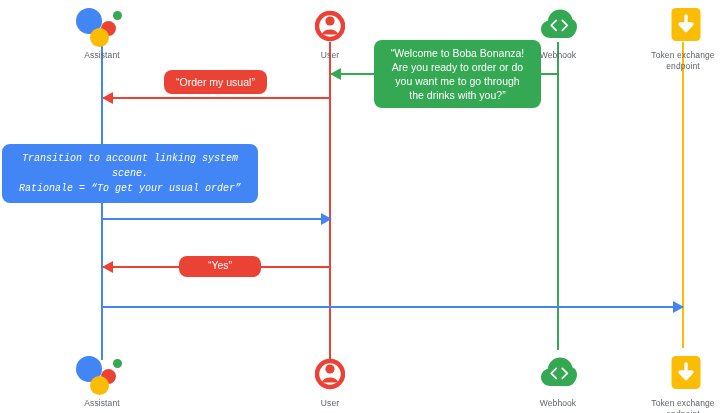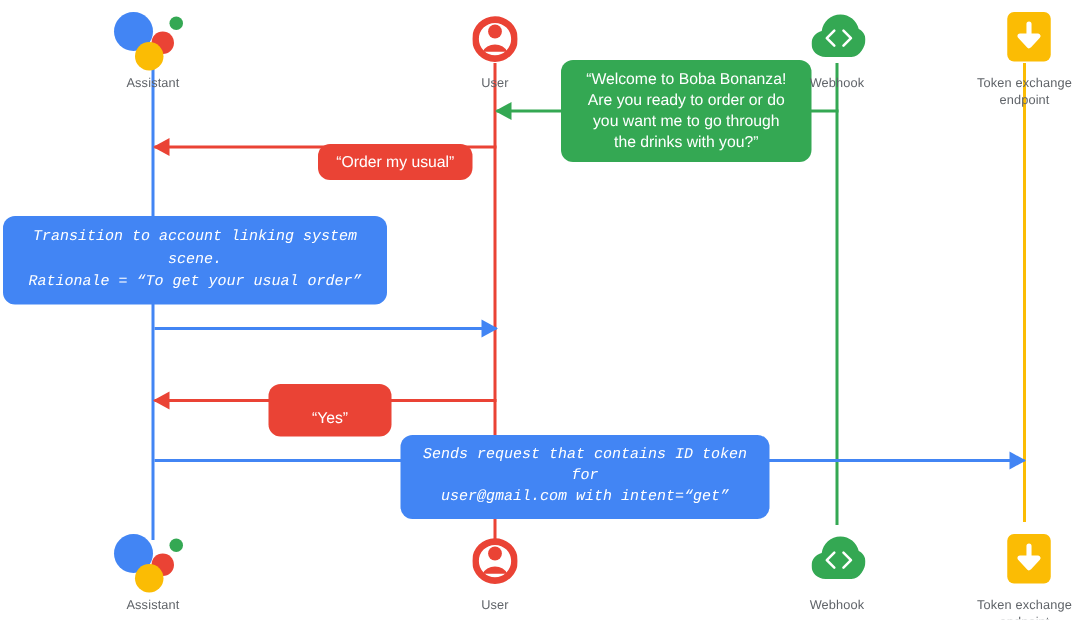--- a/index.html
+++ b/index.html
@@ -173,39 +173,37 @@
     <span class="arrow-head left" style="border-right-color:#34a853;"></span>
   </div>
   <div class="bubble chat green" style="left:374px; top:40px; width:167px;">“Welcome to Boba Bonanza!
 Are you ready to order or do
 you want me to go through
 the drinks with you?”</div>
 
   <div class="arrow" style="left:103px; top:98px; width:228px; background:#ea4335;">
     <span class="arrow-head left" style="border-right-color:#ea4335;"></span>
   </div>
-  <div class="bubble chat red" style="left:164px; top:96px; width:103px; padding-top:5px; padding-bottom:5px;margin-left:48px;">“Order my usual”</div>
+  <div class="bubble chat red" style="left:164px; top:70px; width:103px; padding-top:5px; padding-bottom:5px;">“Order my usual”</div>
 
   <div class="bubble note" style="left:2px; top:129px; width:256px;margin-top:15px;">Transition to account linking system scene.
 Rationale = “To get your usual order”</div>
 
   <div class="arrow" style="left:103px; top:219px; width:228px; background:#4285f4;">
     <span class="arrow-head right" style="border-left-color:#4285f4;"></span>
   </div>
 
   <div class="arrow" style="left:103px; top:267px; width:228px; background:#ea4335;">
     <span class="arrow-head left" style="border-right-color:#ea4335;"></span>
   </div>
-  <div class="bubble chat red" style="left:179px; top:256px; width:82px; padding-top:16px; padding-bottom:5px;">“Yes”</div>
+  <div class="bubble chat red" style="left:179px; top:256px; width:82px; padding-top:2px; padding-bottom:5px;">“Yes”</div>
 
   <div class="arrow" style="left:103px; top:307px; width:580px; background:#4285f4;">
     <span class="arrow-head right" style="border-left-color:#4285f4;"></span>
   </div>
-  <div class="bubble note" style="left:267px; top:290px; width:246px; line-height:14px;">Sends request that contains ID token for
-user@gmail.com with intent=“get”</div>
 
   <div class="actor" style="left:102px; top:352px;">
     <div class="actor-icon">
       <span class="dot dot-blue"></span>
       <span class="dot dot-red"></span>
       <span class="dot dot-yellow"></span>
       <span class="dot dot-green"></span>
     </div>
     <div class="actor-label">Assistant</div>
   </div>

